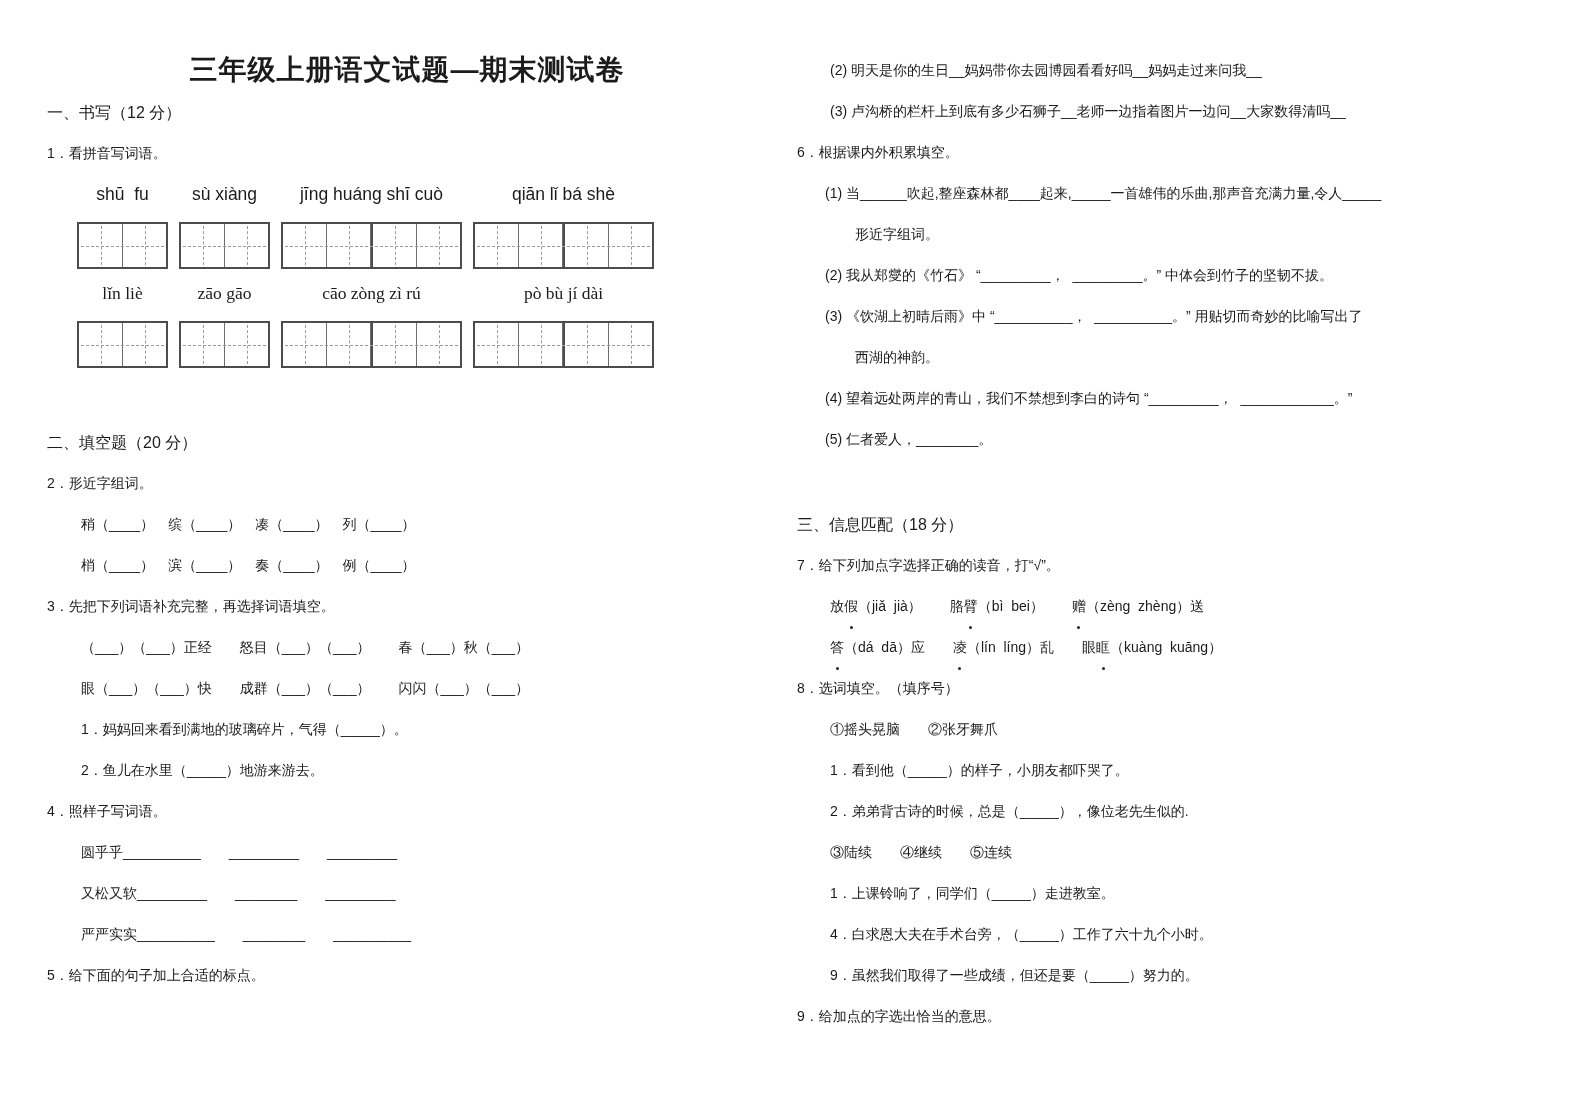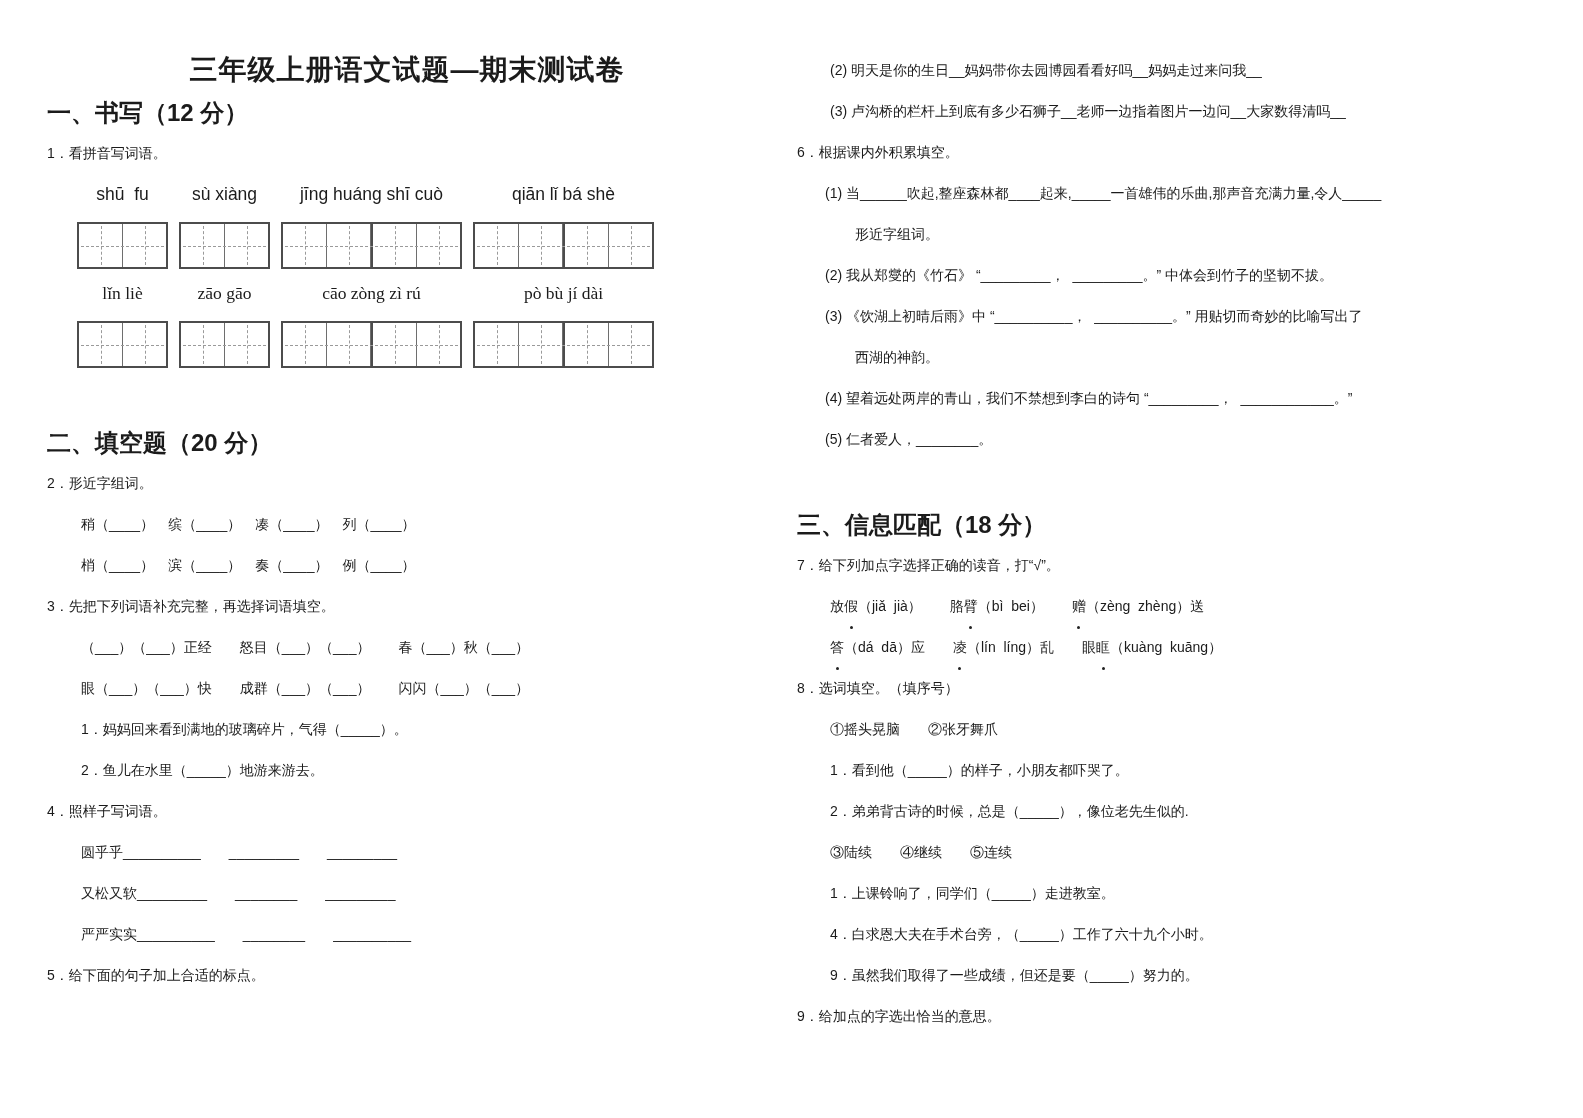--- a/index.html
+++ b/index.html
@@ -16,21 +16,21 @@
 
   .title {
     width: 600px; margin-left: 60px;
     height: 44px; line-height: 44px;
     font-size: 28px; font-weight: bold;
     text-align: center; letter-spacing: 1px;
     white-space: pre;
   }
   .sec {
     height: 41px; line-height: 41px;
-    font-size: 24px; font-weight: bold;
+    font-size: 16px; font-weight: normal;
     white-space: pre;
   }
   .ln {
     height: 41px; line-height: 41px;
     font-size: 14px;
     white-space: pre;
   }
   .ind   { padding-left: 34px; }  
   .ind-r { padding-left: 33px; }  
   .ind-i { padding-left: 28px; }  

